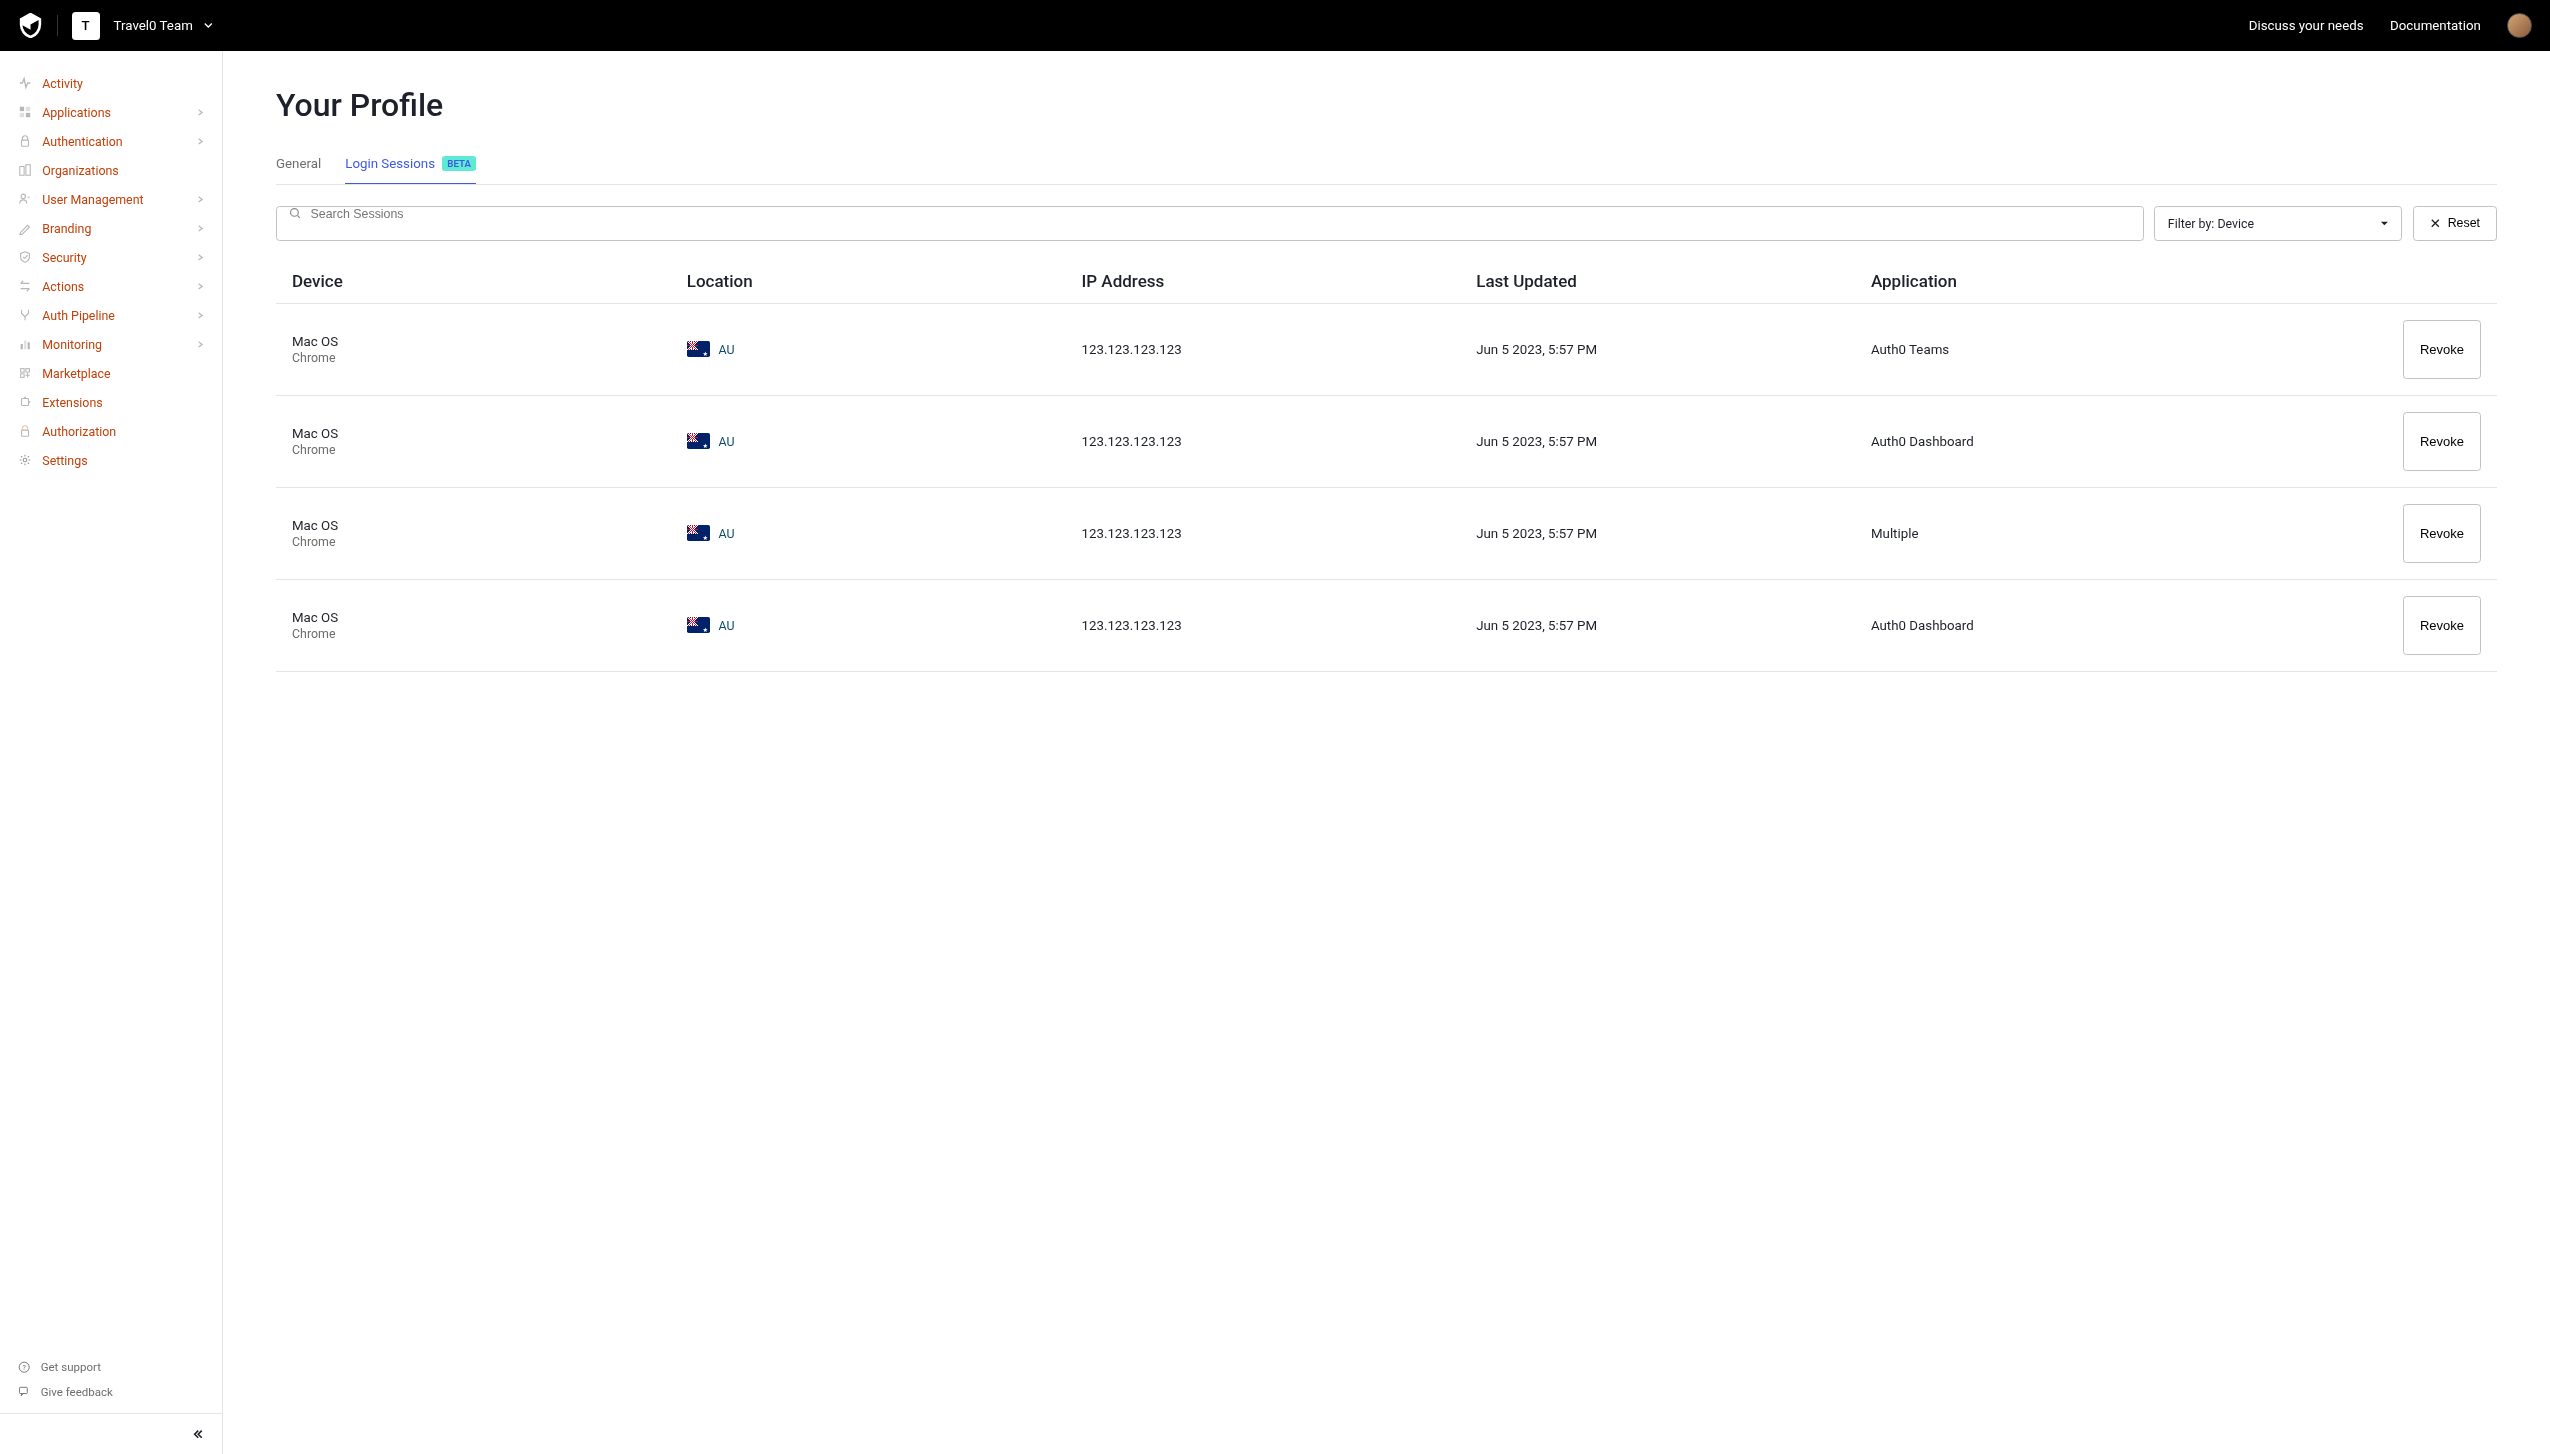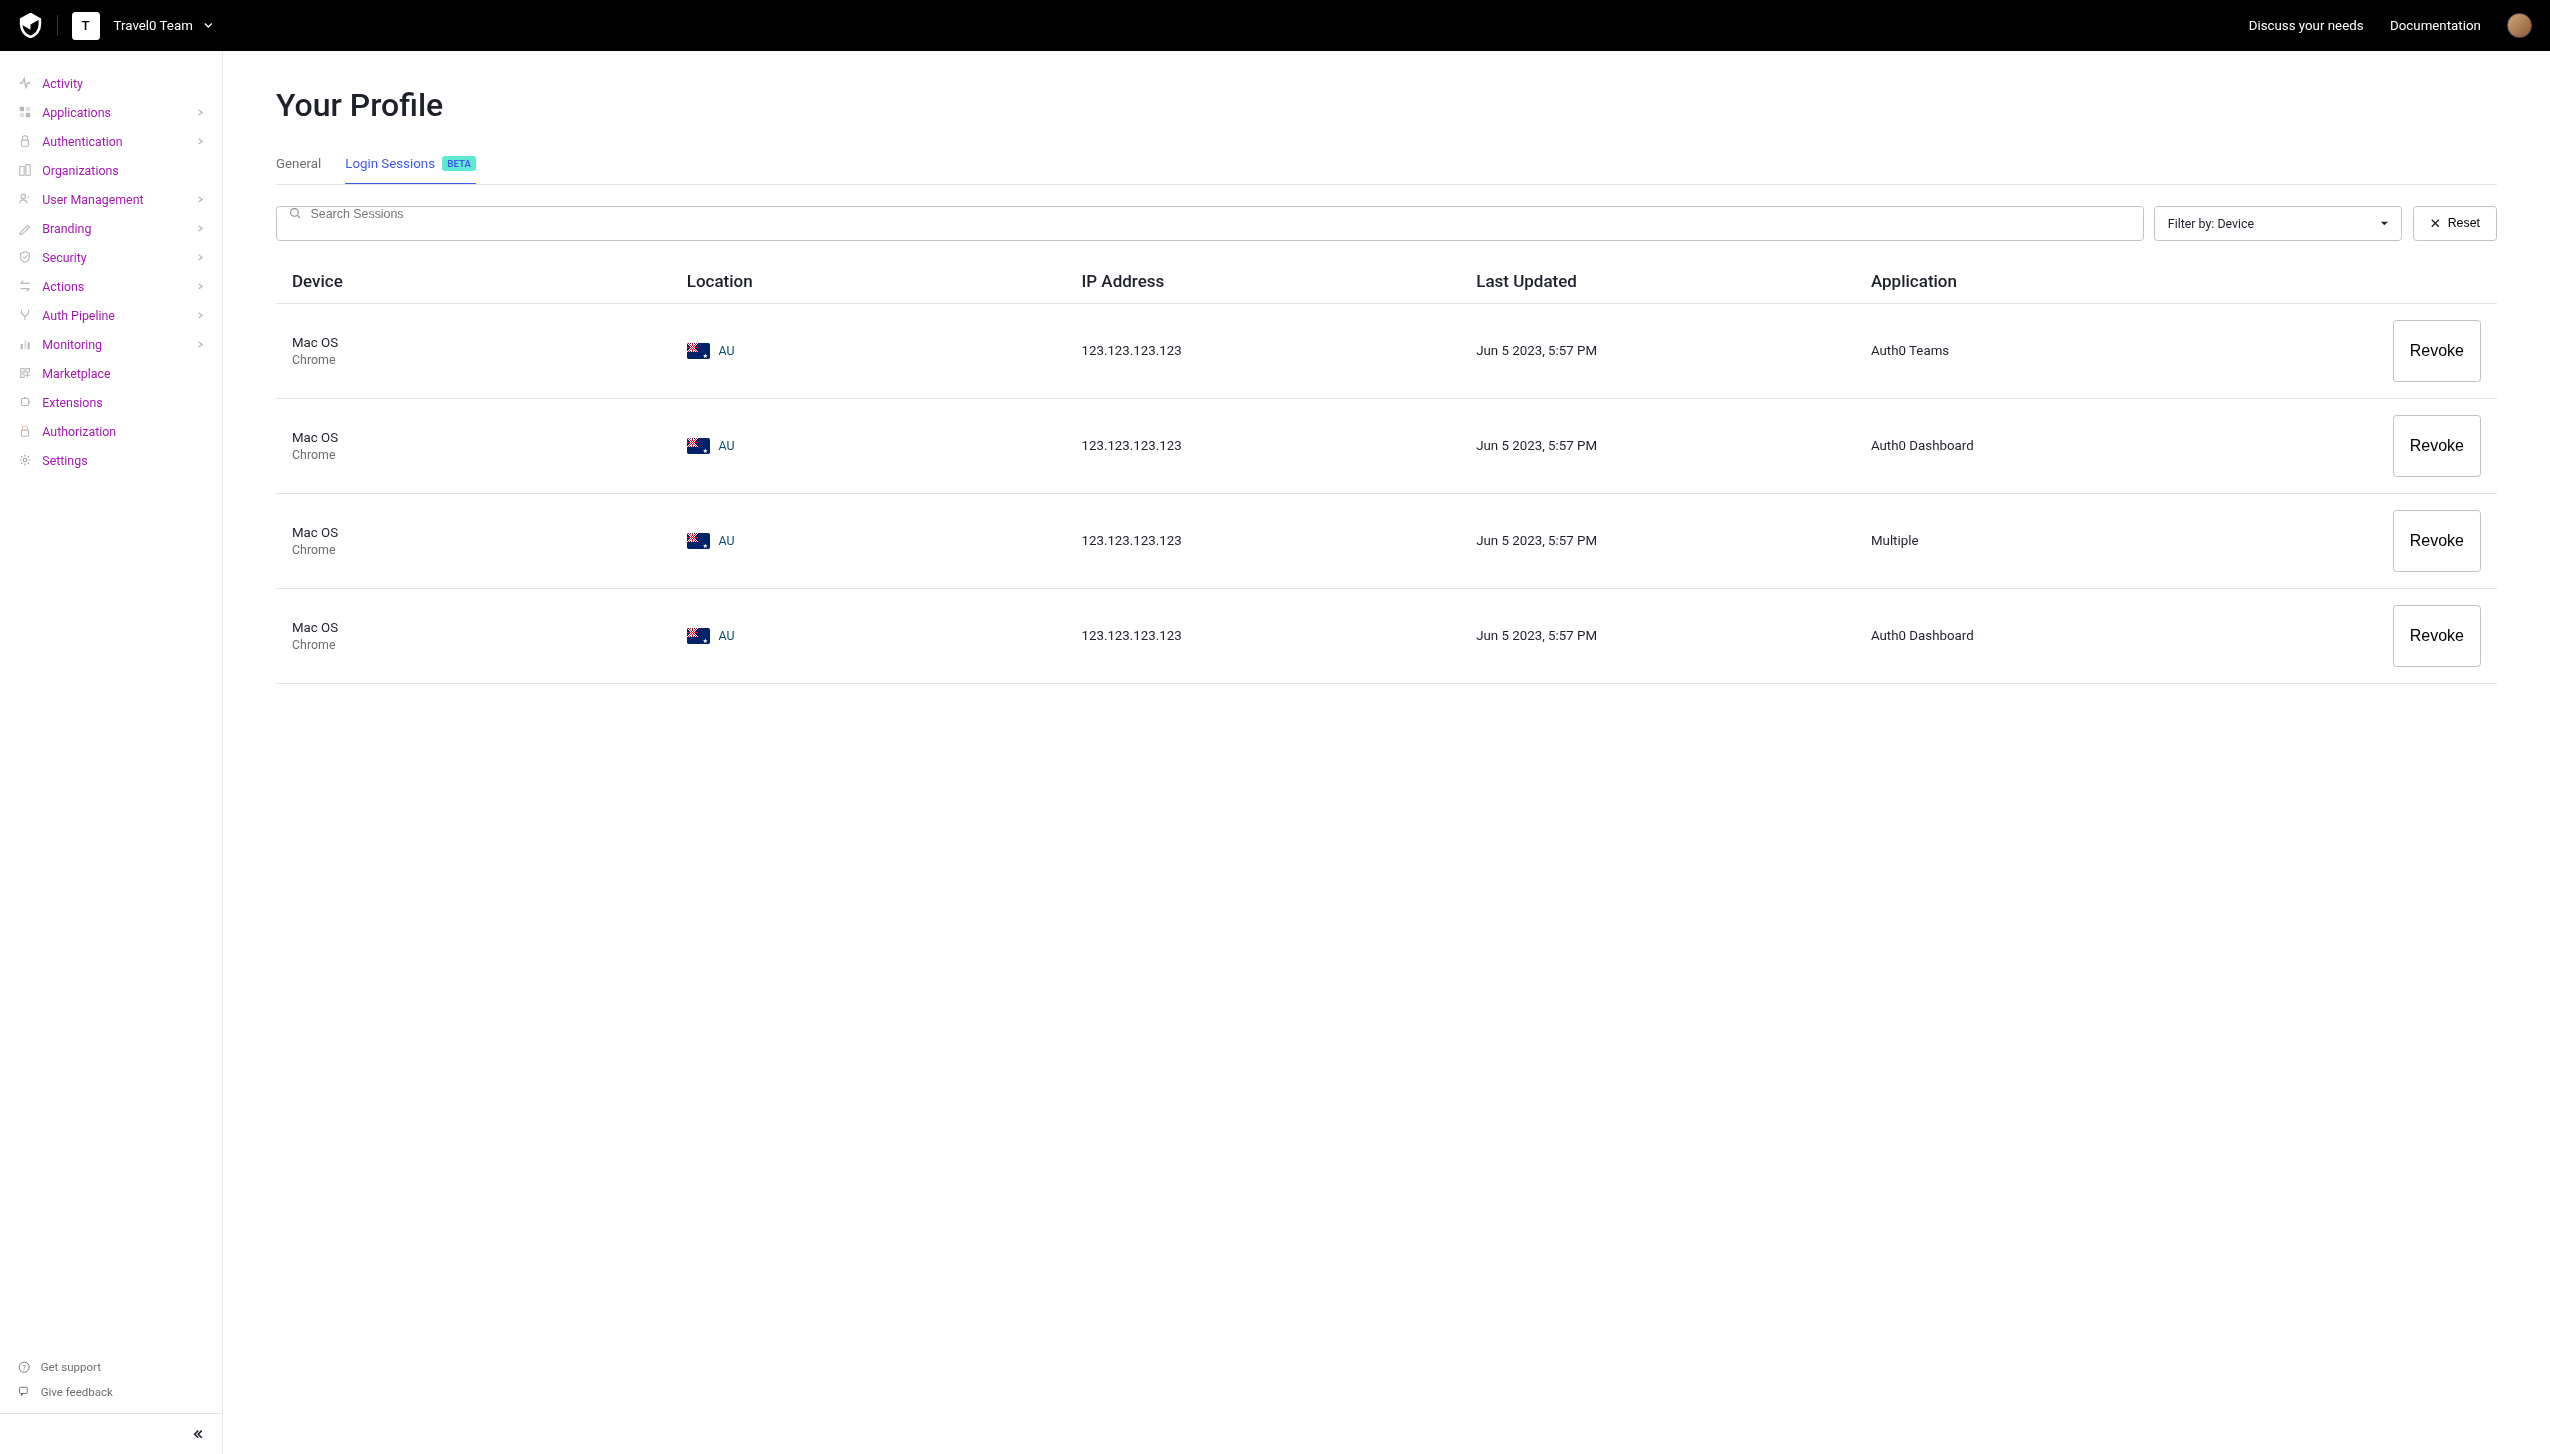--- a/index.html
+++ b/index.html
@@ -90,21 +90,21 @@
       flex: 1;
       padding: 17.7px 0;
       overflow-y: auto;
     }
     .sidebar-item {
       display: flex;
       align-items: center;
       padding: 7px 17.7px;
       cursor: pointer;
       gap: 10.6px;
-      color: #a21caf;
+      color: #c2410c;
     }
     .sidebar-icon {
       width: 14px;
       height: 14px;
       display: flex;
       align-items: center;
       justify-content: center;
       opacity: 0.6;
     }
     .sidebar-label {
@@ -293,21 +293,21 @@
     .cell-text {
       color: #1e212a;
       font-size: 13.3px;
     }
     .revoke-btn {
       border: 0.9px solid #c2c2c2;
       border-radius: 3.5px;
       padding: 21px 16px;
       background: #fff;
       cursor: pointer;
-      font-size: 16px;
+      font-size: 13px;
       justify-self: end;
     }
   </style>
 </head>
 <body>
 
 <div class="header">
   <div class="header-left">
     <svg class="logo" viewBox="0 0 24 24" fill="currentColor">
       <path d="M12 1L3 6v5c0 5.5 3.8 10.7 9 12 5.2-1.3 9-6.5 9-12V6l-9-5z" fill="none" stroke="currentColor" stroke-width="2.5"></path>

